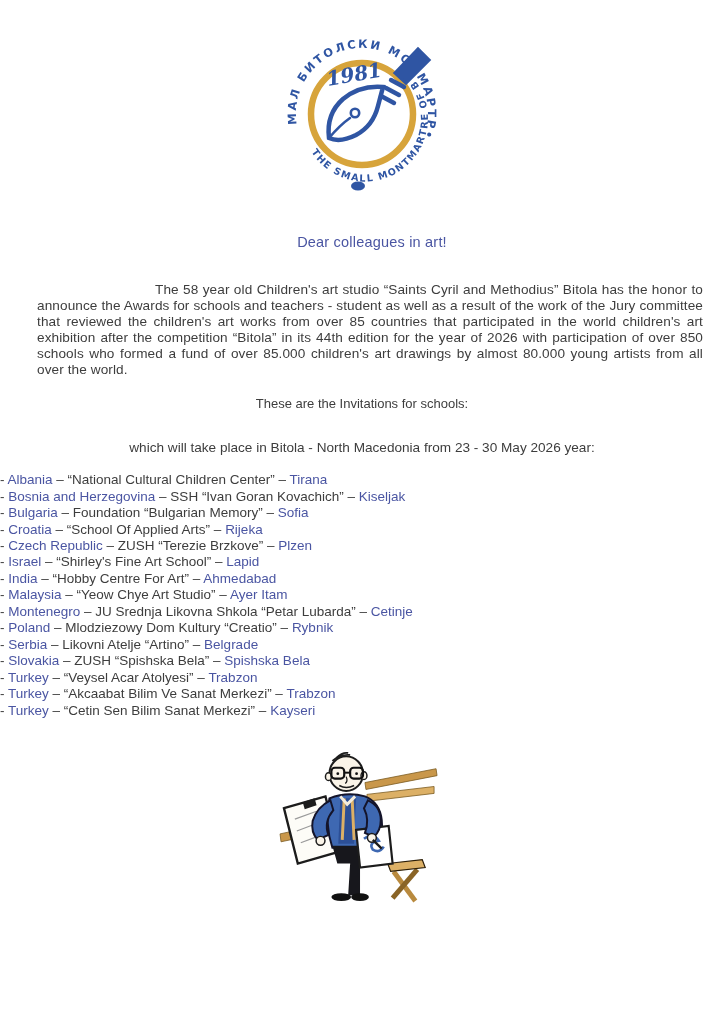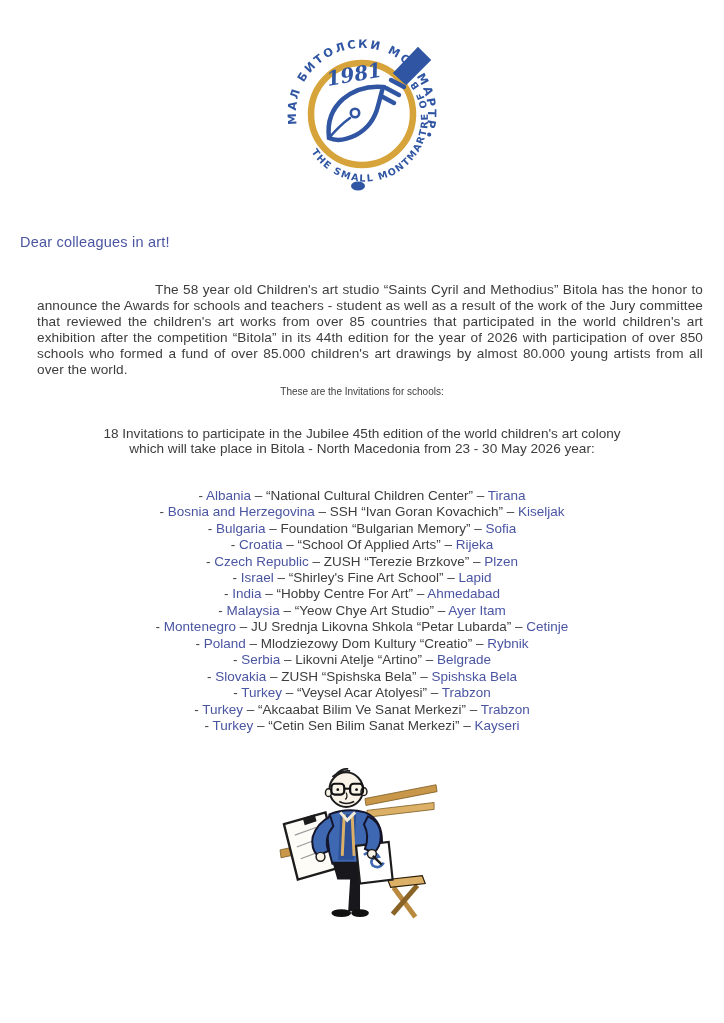--- a/index.html
+++ b/index.html
@@ -13,32 +13,32 @@
     width:724px;height:1023px;margin:0 auto;background:#ffffff;
     font-family:"Liberation Sans","DejaVu Sans",sans-serif;
     color:var(--ink);overflow:hidden;position:relative;
   }
   .logo-wrap{margin-top:24px;display:flex;justify-content:center;}
   .logo-wrap svg{overflow:visible;}
   .logo-ring-text{fill:var(--logo-blue);font-family:"DejaVu Sans",sans-serif;font-weight:bold;}
   .cyr{font-size:11.5px;letter-spacing:2.2px;}
   .eng{font-size:9.6px;letter-spacing:1.4px;}
   .greeting{
-    margin-top:34px;color:var(--accent);
+    margin-top:34px;text-align:center;color:var(--accent);
     font-size:14.5px;letter-spacing:.2px;padding-left:20px;
   }
   .intro{
     margin:32px 29px 0 37px;width:666px;
     font-size:13.6px;line-height:16.1px;text-align:justify;
     text-indent:118px;color:var(--ink);letter-spacing:.1px;
   }
-  .inv-heading{margin-top:7px;text-align:center;font-size:10px;color:var(--ink);}
+  .inv-heading{margin-top:17px;text-align:center;font-size:13px;color:var(--ink);}
   .colony{margin-top:29px;text-align:center;font-size:13.6px;line-height:15.6px;color:var(--ink);}
   .colony .blue{color:var(--accent);}
-  .inv-list{margin-top:31px;text-align:center;font-size:13.5px;line-height:16.45px;color:var(--ink);}
+  .inv-list{margin-top:17px;text-align:left;font-size:13.5px;line-height:16.45px;color:var(--ink);}
   .inv-line .blue{color:var(--accent);}
   .cartoon-wrap{margin-top:28px;display:flex;justify-content:center;}
 </style>
 </head>
 <body>
 
 <div class="page">
 
   <div class="logo-wrap">
     <svg width="182" height="176" viewBox="-11 -2 182 176">
@@ -72,21 +72,20 @@
     </svg>
   </div>
 
   <div class="greeting">Dear colleagues in art!</div>
 
   <p class="intro">The 58 year old Children's art studio “Saints Cyril and Methodius” Bitola has the honor to announce the Awards for schools and teachers - student as well as a result of the work of the Jury committee that reviewed the children's art works from over 85 countries that participated in the world children's art exhibition after the competition “Bitola” in its 44th edition for the year of 2026 with participation of over 850 schools who formed a fund of over 85.000 children's art drawings by almost 80.000 young artists from all over the world.</p>
 
   <div class="inv-heading">These are the Invitations for schools:</div>
 
   <div class="colony">
-    <div>18 Invitations to participate in the Jubilee 45th edition of the world children's art colony</div>
     <div>which will take place in Bitola - North Macedonia from 23 - 30 May 2026 year:</div>
   </div>
 
   <div class="inv-list" id="invitation-list">
       <div class="inv-line"><span>- </span><span class="blue">Albania</span><span> – “National Cultural Children Center” – </span><span class="blue">Tirana</span></div>
       <div class="inv-line"><span>- </span><span class="blue">Bosnia and Herzegovina</span><span> – SSH “Ivan Goran Kovachich” – </span><span class="blue">Kiseljak</span></div>
       <div class="inv-line"><span>- </span><span class="blue">Bulgaria</span><span> – Foundation “Bulgarian Memory” – </span><span class="blue">Sofia</span></div>
       <div class="inv-line"><span>- </span><span class="blue">Croatia</span><span> – “School Of Applied Arts” – </span><span class="blue">Rijeka</span></div>
       <div class="inv-line"><span>- </span><span class="blue">Czech Republic</span><span> – ZUSH “Terezie Brzkove” – </span><span class="blue">Plzen</span></div>
       <div class="inv-line"><span>- </span><span class="blue">Israel</span><span> – “Shirley's Fine Art School” – </span><span class="blue">Lapid</span></div>

